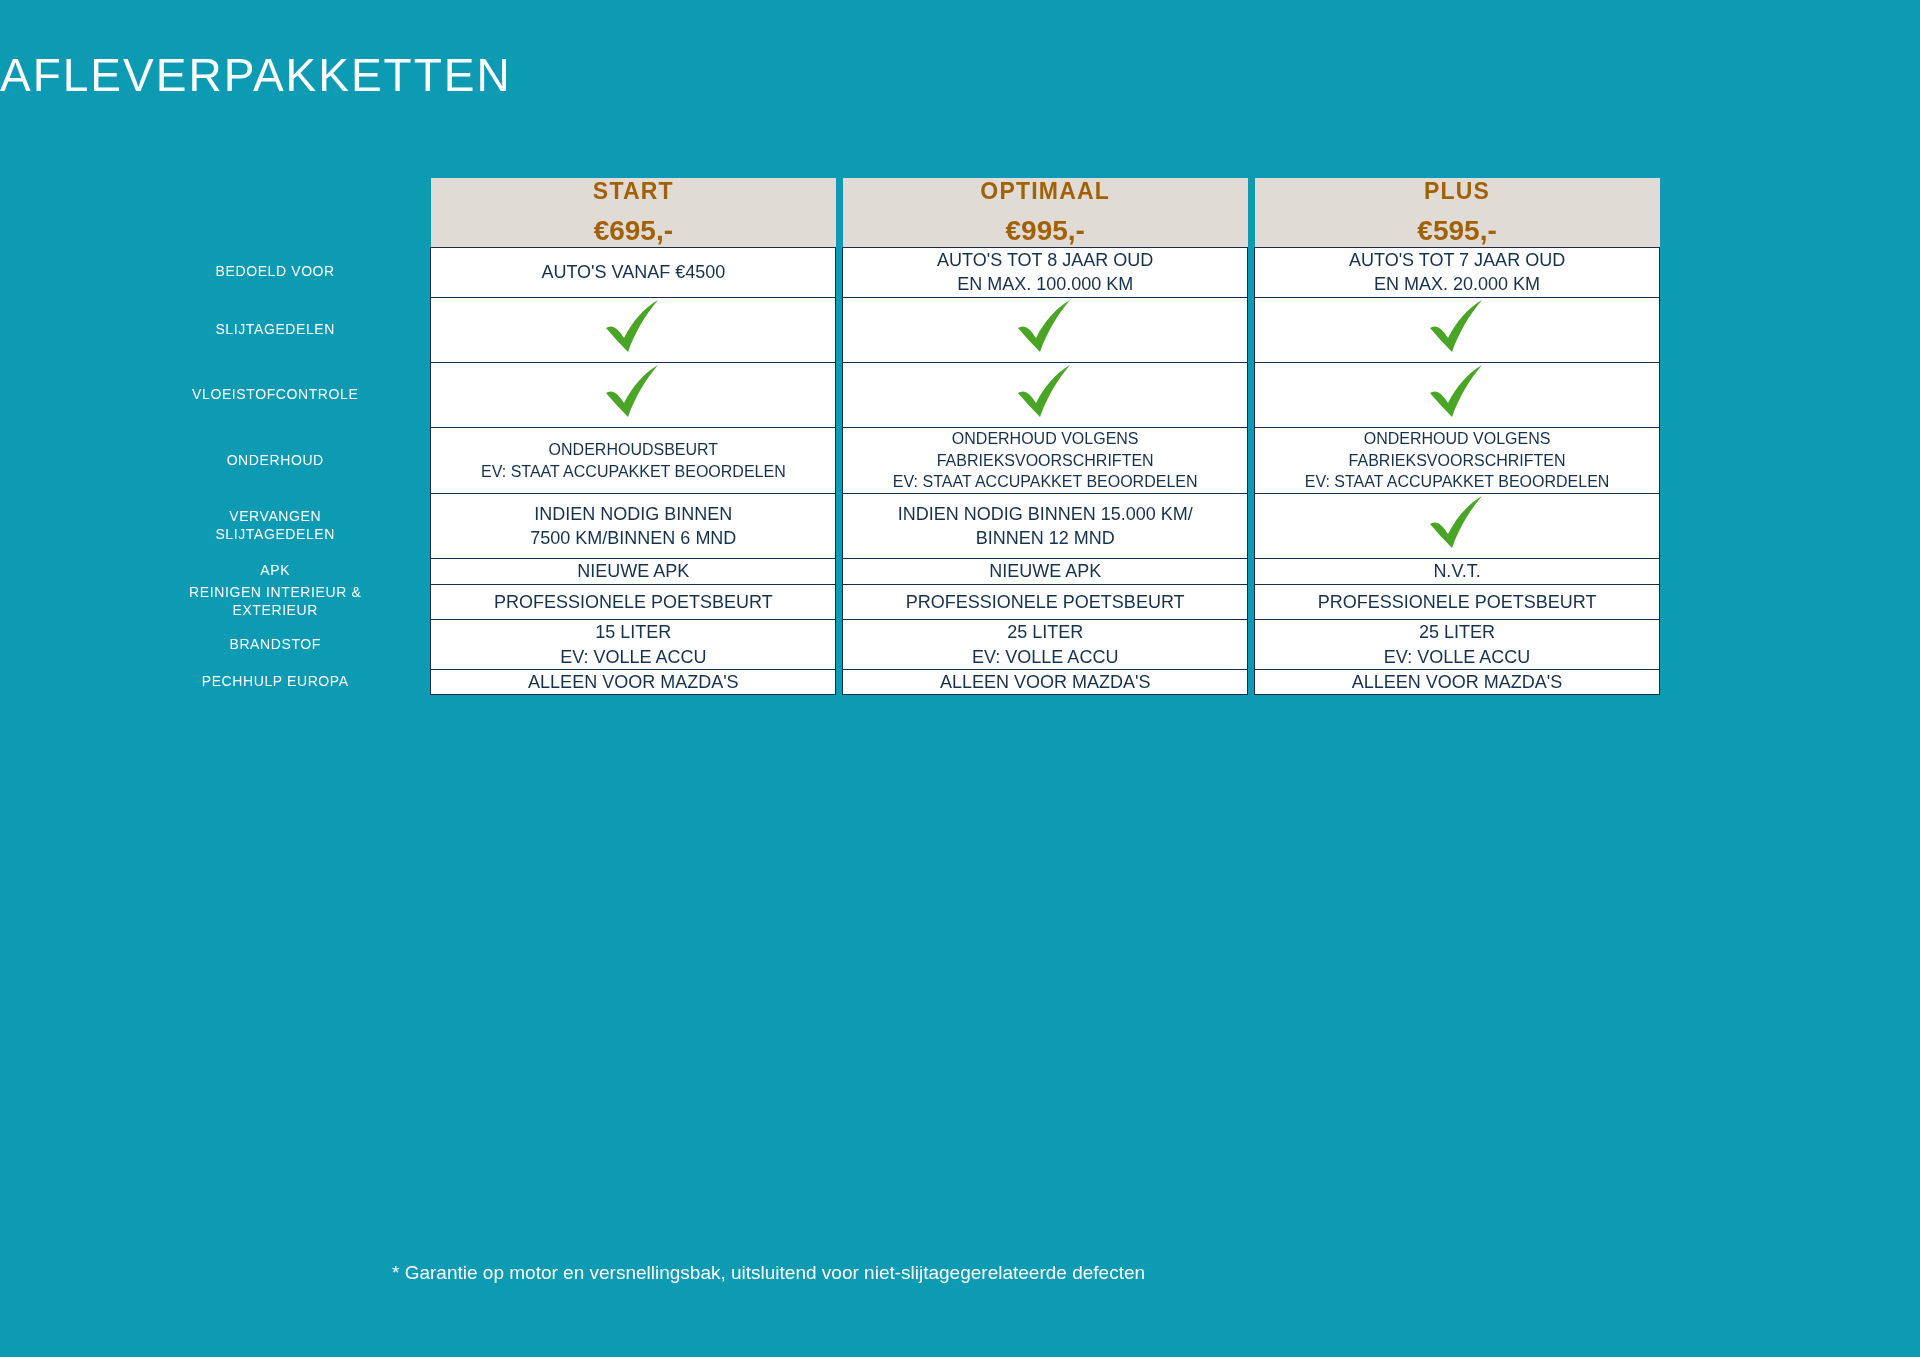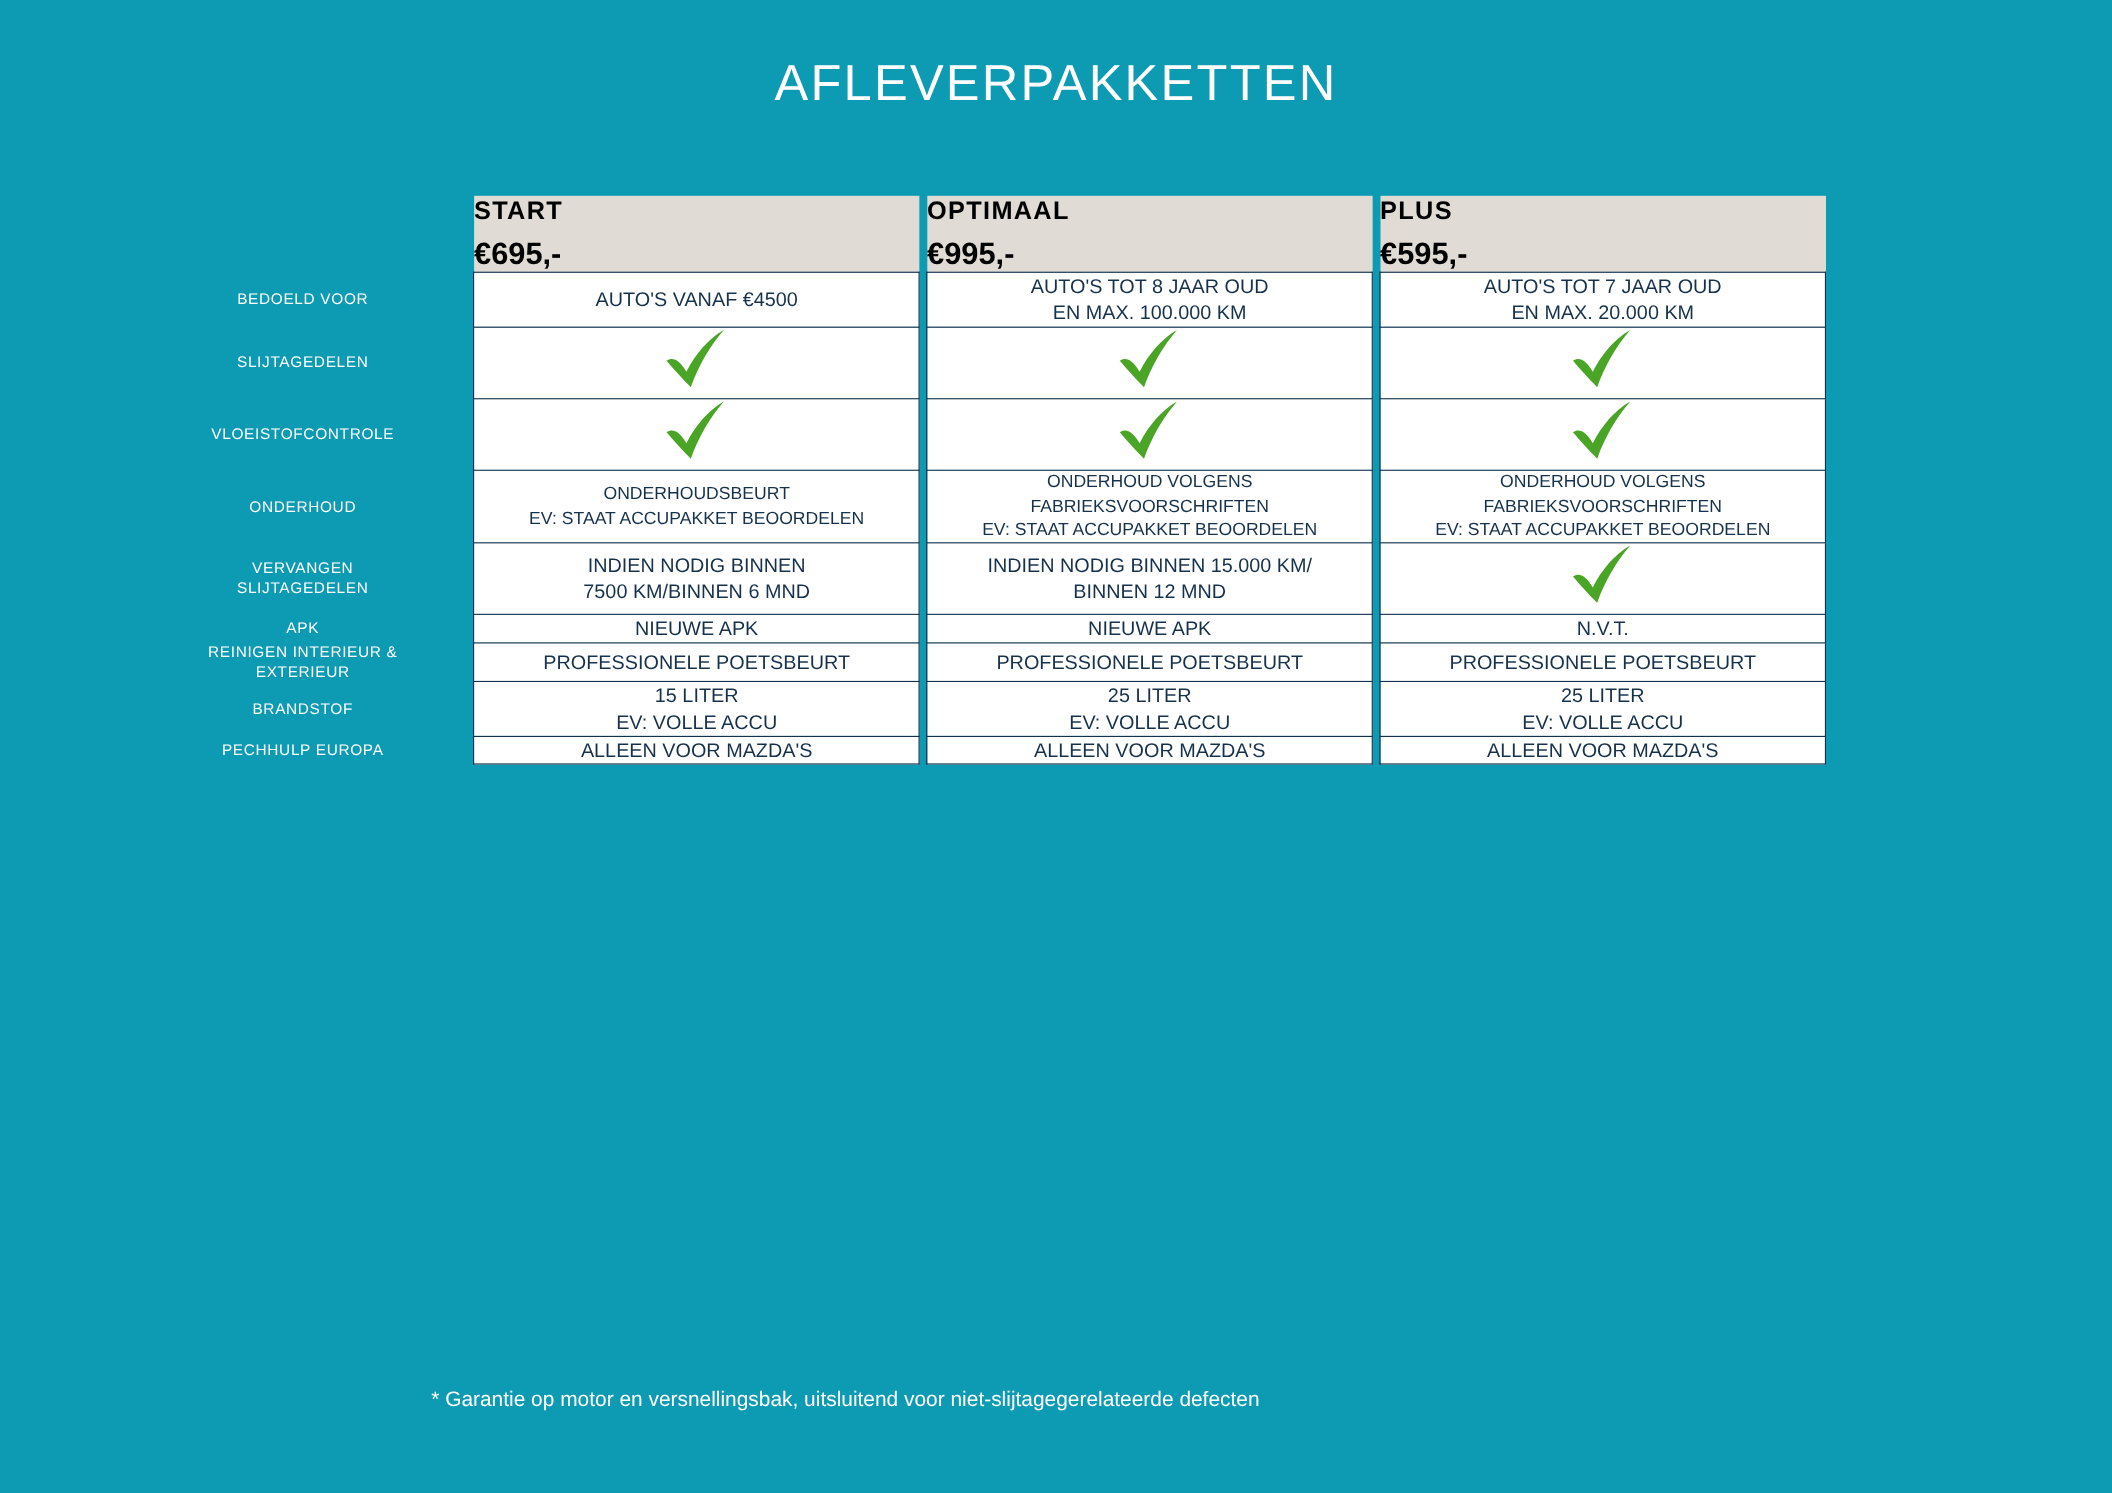--- a/index.html
+++ b/index.html
@@ -13,21 +13,21 @@
     font-family: "Liberation Sans", sans-serif;
     overflow: hidden;
   }
   .page {
     position: relative;
     width: 1920px;
     height: 1357px;
     box-sizing: border-box;
   }
   .title {
-    text-align: center;
+    text-align: left;
     color: #ffffff;
     font-size: 46px;
     letter-spacing: 2px;
     font-weight: 400;
     padding-top: 48px;
     font-family: "Liberation Sans", sans-serif;
   }
   .table-wrap {
     position: absolute;
     left: 120px;
@@ -62,22 +62,22 @@
     font-size: 18px;
     text-align: center;
     vertical-align: middle;
     line-height: 1.35;
     padding: 10px 12px;
     box-sizing: border-box;
   }
   .hcell {
     background: #e0dbd4;
     border: none;
-    color: #000000;
-    text-align: left;
+    color: #a16207;
+    text-align: center;
     vertical-align: middle;
     padding: 26px 10px 28px 10px;
     box-sizing: border-box;
   }
   .hcell .name {
     font-size: 23px;
     font-weight: bold;
     letter-spacing: 1.2px;
     margin-bottom: 10px;
   }

